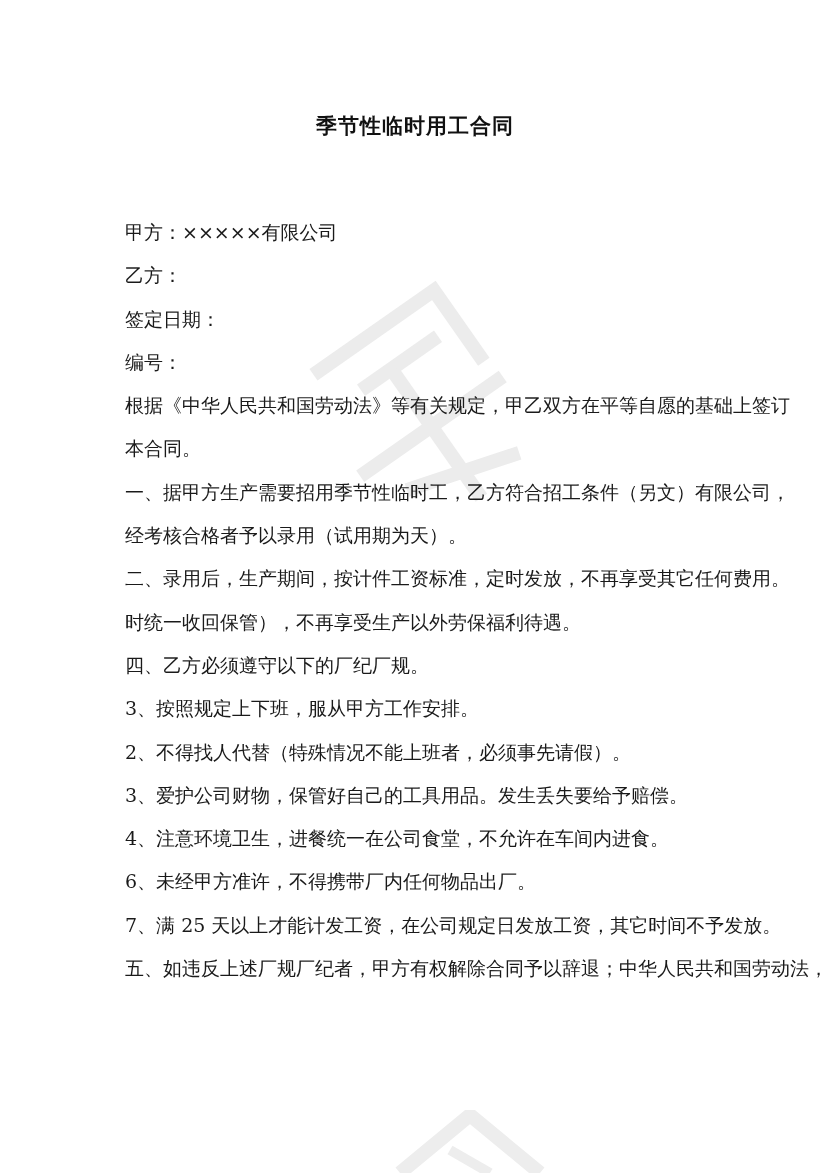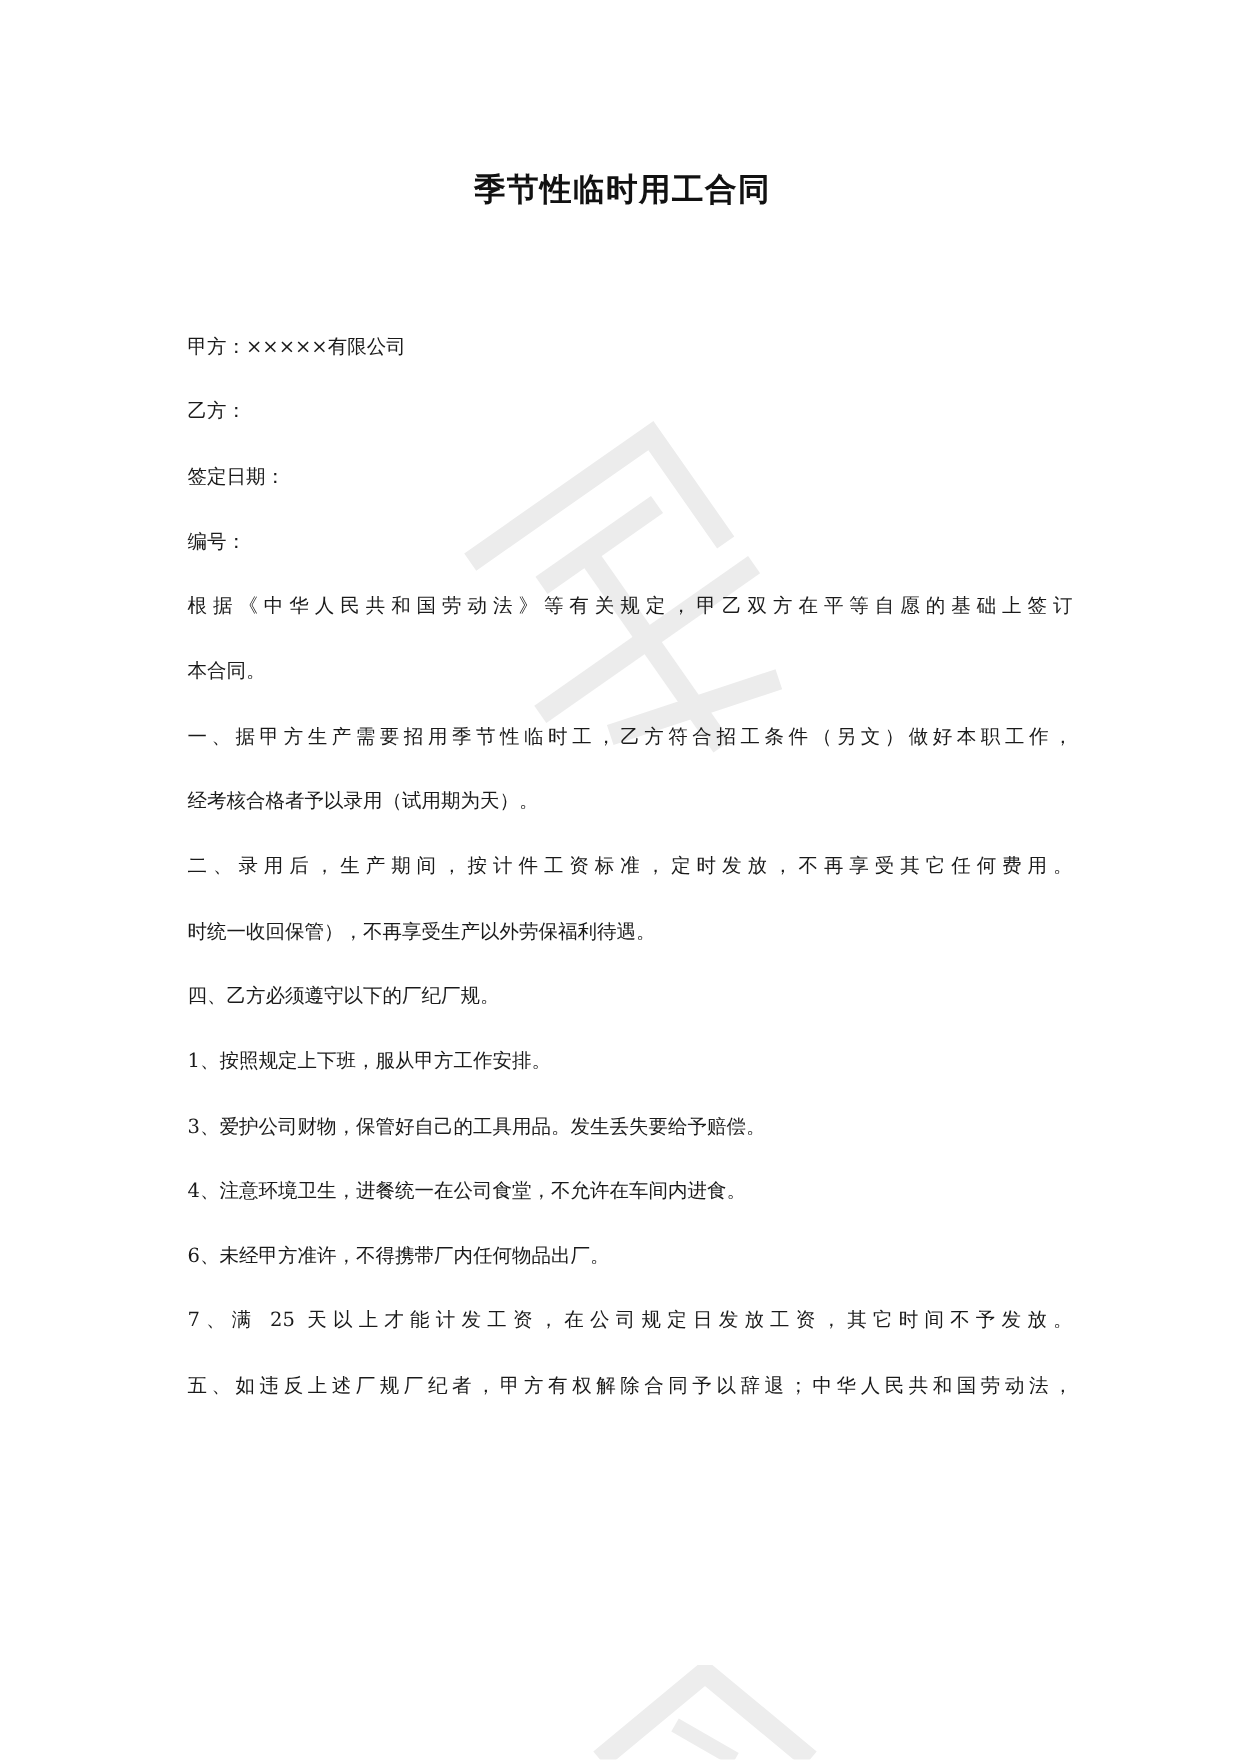--- a/index.html
+++ b/index.html
@@ -43,21 +43,21 @@
     .body-text {
       position: absolute;
       left: 125px;
       top: 219px;
       width: 590px;
       z-index: 1;
     }
     .line {
       height: 43.3px;
       line-height: 26px;
-      font-size: 13px;
+      font-size: 19px;
       white-space: nowrap;
       letter-spacing: 0px;
     }
     .line.justify {
       text-align: justify;
       text-align-last: justify;
     }
   </style>
 </head>
 <body>
@@ -80,26 +80,27 @@
 
   <div class="title">季节性临时用工合同</div>
 
   <div class="body-text">
     <div class="line">甲方：×××××有限公司</div>
     <div class="line">乙方：</div>
     <div class="line">签定日期：</div>
     <div class="line">编号：</div>
     <div class="line justify">根据《中华人民共和国劳动法》等有关规定，甲乙双方在平等自愿的基础上签订</div>
     <div class="line">本合同。</div>
-    <div class="line justify">一、据甲方生产需要招用季节性临时工，乙方符合招工条件（另文）做好本职工作，</div>
+    <div class="line justify">一、据甲方生产需要招用季节性临时工，乙方符合招工条件（另文）有限公司，</div>
     <div class="line">经考核合格者予以录用（试用期为天）。</div>
     <div class="line justify">二、录用后，生产期间，按计件工资标准，定时发放，不再享受其它任何费用。</div>
     <div class="line">时统一收回保管），不再享受生产以外劳保福利待遇。</div>
     <div class="line">四、乙方必须遵守以下的厂纪厂规。</div>
-    <div class="line">1、按照规定上下班，服从甲方工作安排。</div>
+    <div class="line">3、按照规定上下班，服从甲方工作安排。</div>
+    <div class="line">2、不得找人代替（特殊情况不能上班者，必须事先请假）。</div>
     <div class="line">3、爱护公司财物，保管好自己的工具用品。发生丢失要给予赔偿。</div>
     <div class="line">4、注意环境卫生，进餐统一在公司食堂，不允许在车间内进食。</div>
     <div class="line">6、未经甲方准许，不得携带厂内任何物品出厂。</div>
     <div class="line justify">7、满 25 天以上才能计发工资，在公司规定日发放工资，其它时间不予发放。</div>
     <div class="line justify">五、如违反上述厂规厂纪者，甲方有权解除合同予以辞退；中华人民共和国劳动法，</div>
   </div>
 
 </div>
 
 </body></html>

